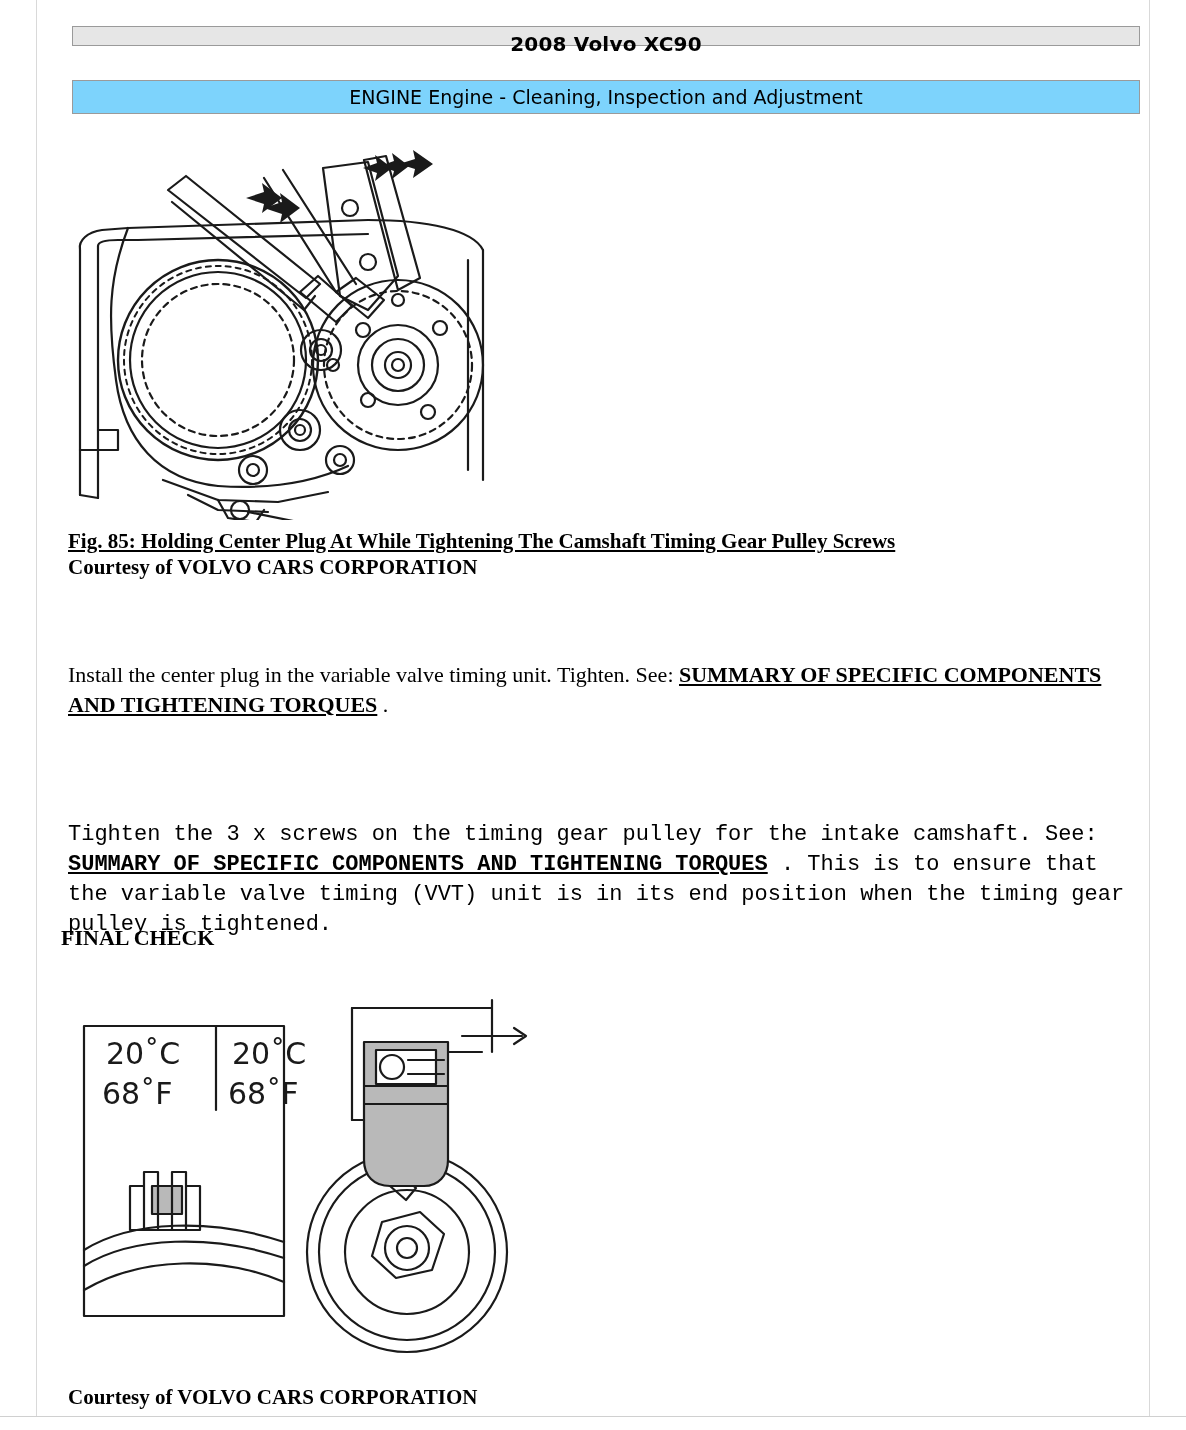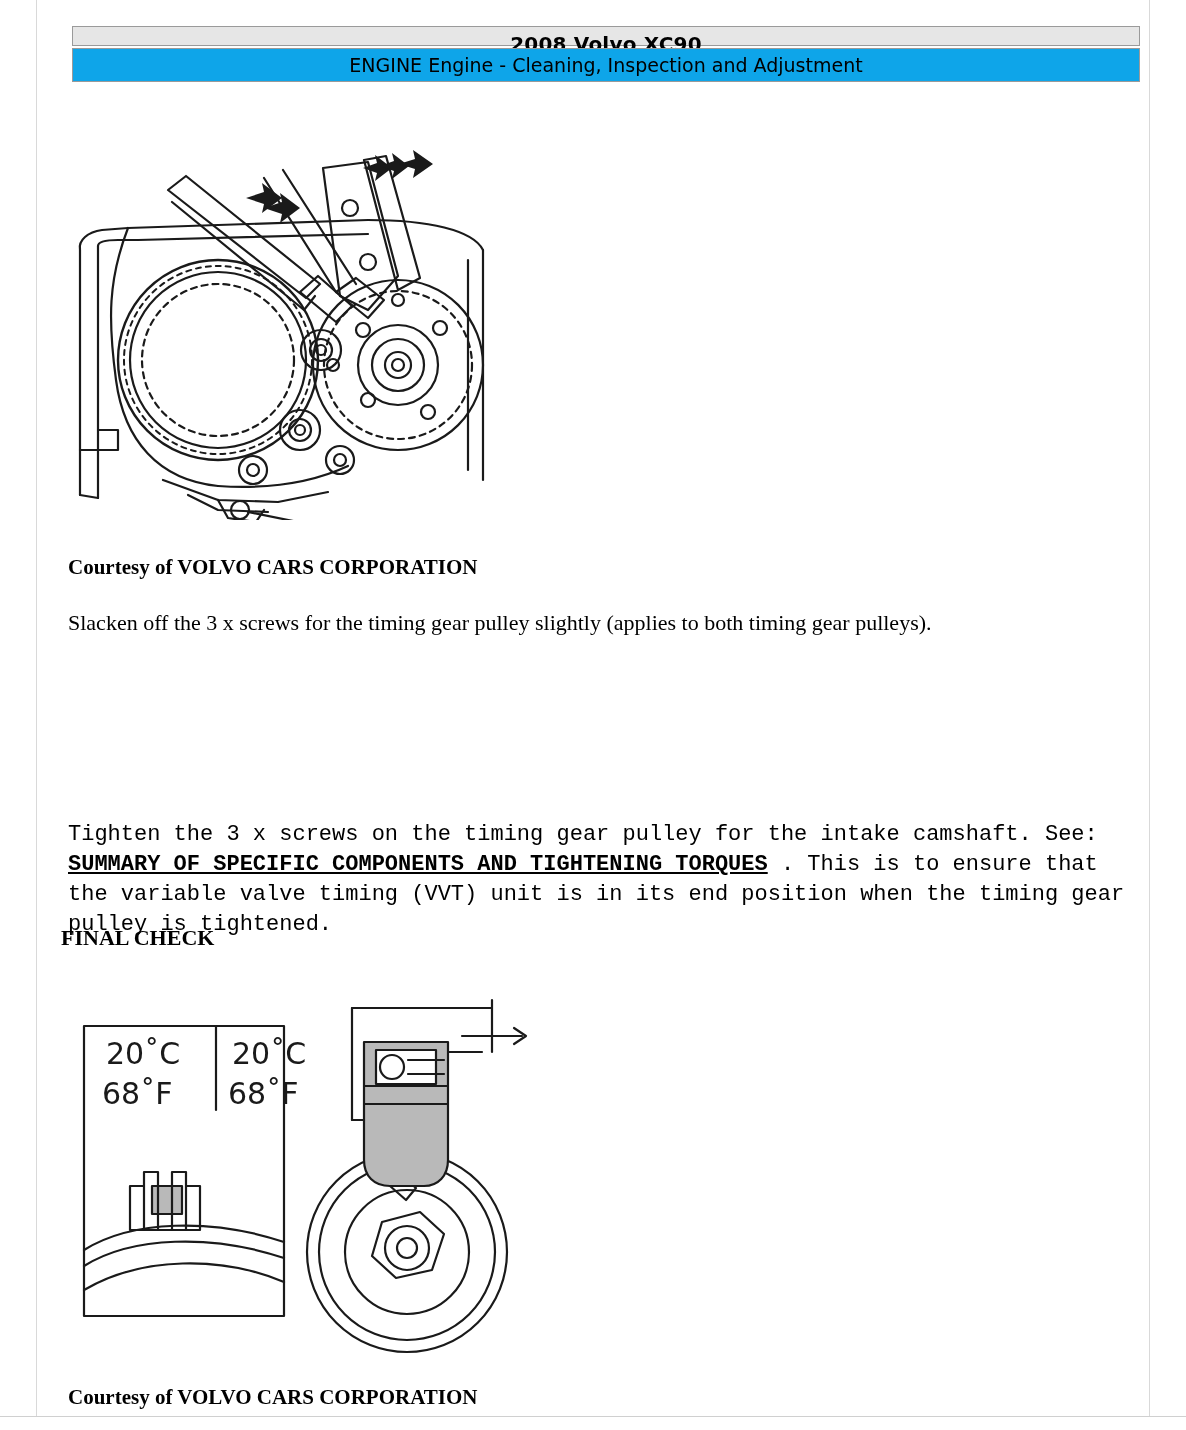--- a/index.html
+++ b/index.html
@@ -53,25 +53,25 @@
   }
   .hdr-title {
     top: 26px;
     height: 20px;
     line-height: 34px;
     font-size: 20px;
     font-weight: bold;
     letter-spacing: .2px;
   }
   .hdr-sub {
-    top: 48px;
+    top: 80px;
     height: 34px;
     line-height: 32px;
     font-size: 19px;
-    background: #0ea5e9;
+    background: #7dd3fc;
     font-weight: normal;
   }
 
   
   .fig85 {
     position: absolute;
     left: 68px;
     top: 150px;
     width: 470px;
     height: 370px;
@@ -203,24 +203,29 @@
           <path d="M331,14 l16,-5 l-2,-9 l20,14 l-20,14 l2,-9 l-16,-5 Z"></path>
         </g>
 
         <path d="M150,350 L160,368 L188,372 L196,360"></path>
         <circle cx="172" cy="360" r="9"></circle>
         <path d="M180,362 L230,372"></path>
       </g>
     </svg>
   </div>
 
+  <div class="caption" style="top: 528px; width: 1060px;">
+    <span class="underline">Fig. 85: Holding Center Plug At While Tightening The Camshaft Timing Gear Pulley Screws</span>
+  </div>
   <div class="caption" style="top: 554px; width: 1060px;">Courtesy of VOLVO CARS CORPORATION</div>
 
-  <div class="para" style="top: 608px;">Slacken off the 3 x screws for the timing gear pulley slightly (applies to both timing gear pulleys).</div>
-
+
+  <div class="para" style="top: 660px;">
+    <span>Install the center plug in the variable valve timing unit. Tighten. See: </span><span class="bold-ul">SUMMARY OF SPECIFIC COMPONENTS AND TIGHTENING TORQUES</span><span> .</span>
+  </div>
 
 
   <div class="para" style="top: 820px; font-family: Liberation Mono, monospace;">
     <span>Tighten the 3 x screws on the timing gear pulley for the intake camshaft. See: </span><span class="bold-ul">SUMMARY OF SPECIFIC COMPONENTS AND TIGHTENING TORQUES</span><span> . This is to ensure that the variable valve timing (VVT) unit is in its end position when the timing gear pulley is tightened.</span>
   </div>
 
   <div class="section-head" style="top: 925px;">FINAL CHECK</div>
 
   <div class="fig86">
     <svg viewBox="0 0 520 370" width="520" height="370" xmlns="http://www.w3.org/2000/svg">

